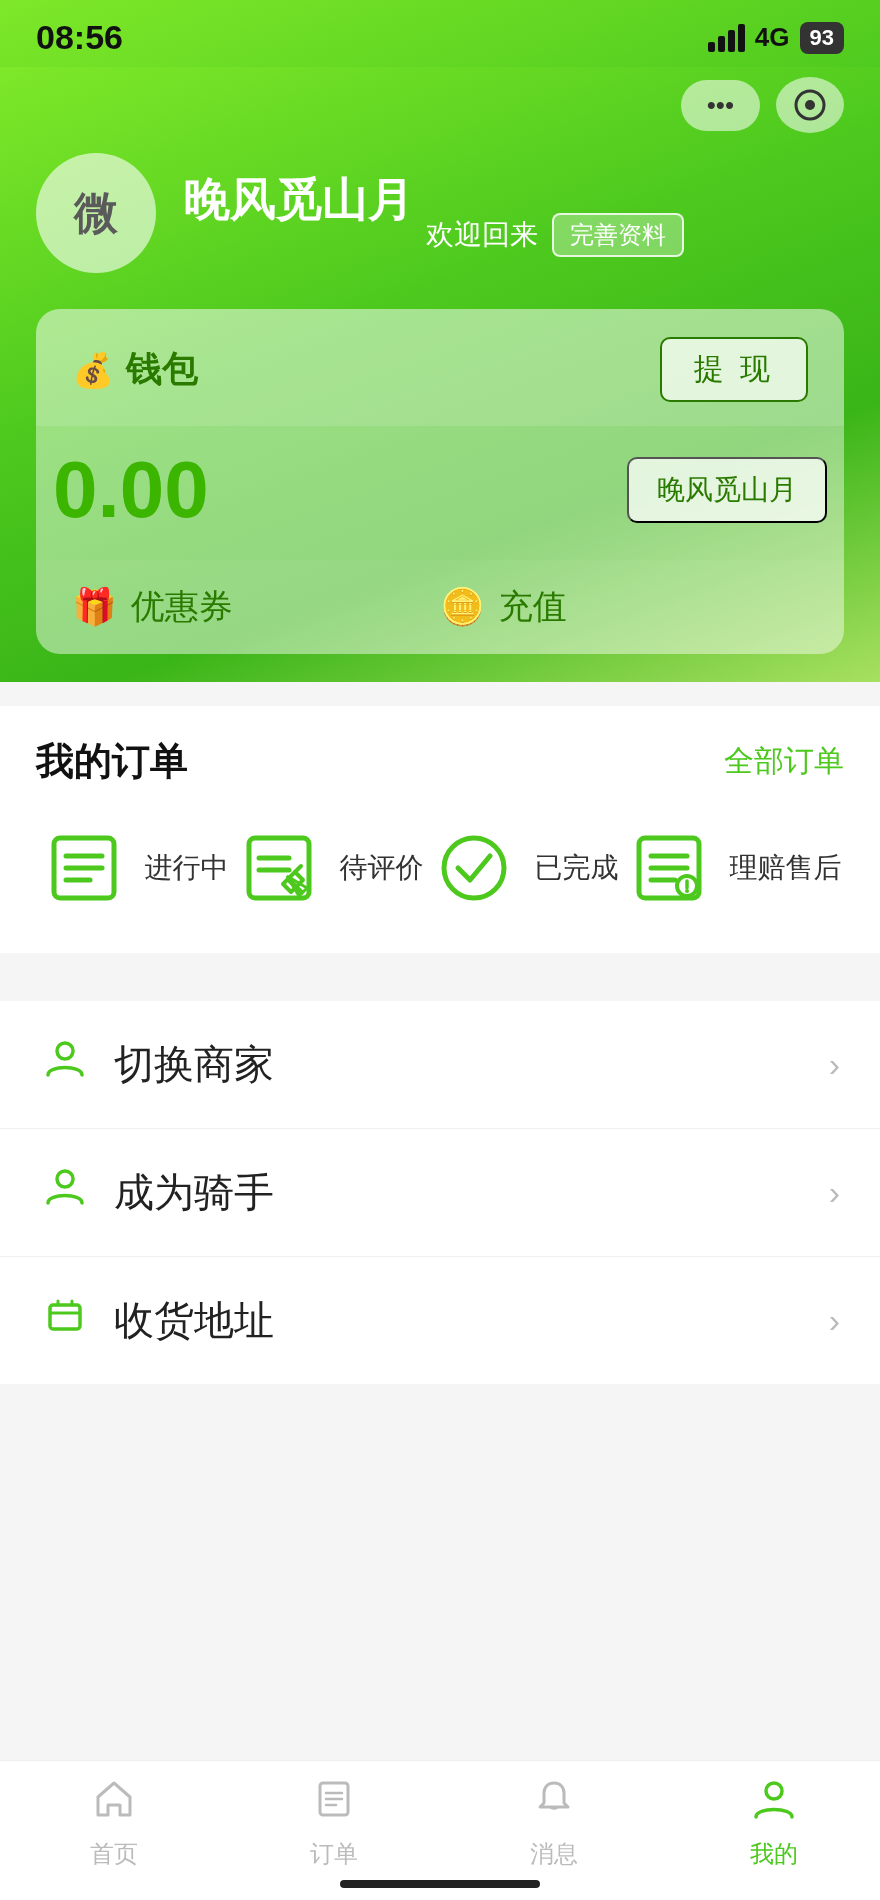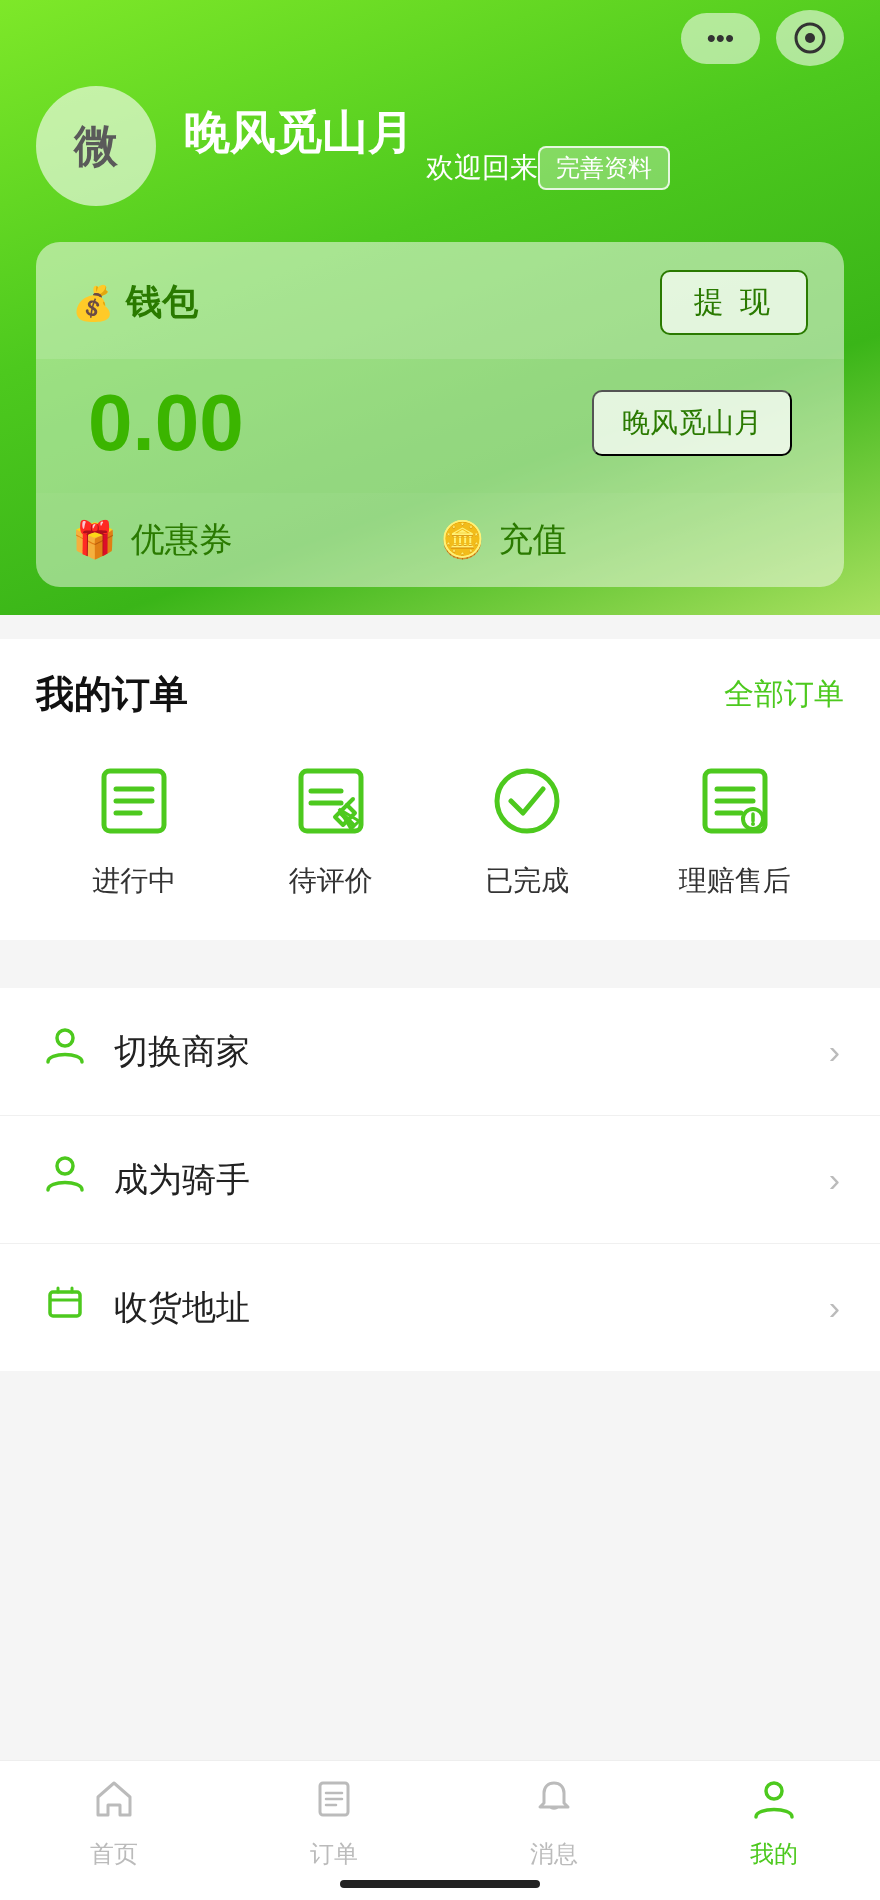--- a/index.html
+++ b/index.html
@@ -100,20 +100,21 @@
       gap: 12px;
     }
     .profile-name {
       font-size: 46px;
       font-weight: 700;
       color: #fff;
     }
     .profile-sub {
       display: flex;
       align-items: center;
+      gap: 14px;
       font-size: 28px;
       color: #fff;
       margin-top: 44px;
     }
     .profile-badge {
       background: rgba(255,255,255,0.3);
       border: 2px solid rgba(255,255,255,0.8);
       border-radius: 8px;
       padding: 4px 16px;
       font-size: 24px;
@@ -149,21 +150,21 @@
       border: 2px solid #2a7a00;
       border-radius: 10px;
       padding: 10px 32px;
       font-size: 30px;
       color: #2a7a00;
       background: rgba(255,255,255,0.7);
       cursor: pointer;
       letter-spacing: 4px;
     }
     .wallet-amount-row {
-      padding: 18px 52px 24px;
+      padding: 18px 17px 24px;
       display: flex;
       justify-content: space-between;
       align-items: center;
       background: rgba(255,255,255,0.15);
     }
     .wallet-amount {
       font-size: 80px;
       font-weight: 700;
       color: #3bb500;
     }
@@ -222,21 +223,20 @@
       font-size: 30px;
       color: #4dc91e;
     }
     .order-icons-row {
       display: flex;
       justify-content: space-around;
       align-items: center;
     }
     .order-item {
       display: flex;
-      flex-direction: column;
       align-items: center;
       gap: 16px;
       cursor: pointer;
     }
     .order-icon {
       width: 90px;
       height: 90px;
       display: flex;
       align-items: center;
       justify-content: center;
@@ -267,21 +267,21 @@
     }
     .menu-item-icon {
       font-size: 40px;
       color: #4dc91e;
       margin-right: 24px;
       width: 50px;
       text-align: center;
     }
     .menu-item-label {
       flex: 1;
-      font-size: 34px;
+      font-size: 40px;
       color: #222;
     }
     .menu-chevron {
       font-size: 34px;
       color: #bbb;
     }
 
     
     .bottom-nav {
       position: fixed;
@@ -340,20 +340,33 @@
     .signal-bar {
       background: #111;
       width: 7px;
       border-radius: 2px;
     }
   </style>
 </head>
 <body>
 
 <div style="background: linear-gradient(160deg, #7ee829 0%, #4dc91e 40%, #3ab518 70%, #a8e060 100%);">
+  <div class="status-bar">
+    <span class="status-time">08:56</span>
+    <div class="status-icons">
+      <div class="signal-bars">
+        <div class="signal-bar" style="height:10px;"></div>
+        <div class="signal-bar" style="height:16px;"></div>
+        <div class="signal-bar" style="height:22px;"></div>
+        <div class="signal-bar" style="height:28px;"></div>
+      </div>
+      <span style="font-size:26px;font-weight:600;color:#111;">4G</span>
+      <div class="battery-box">93</div>
+    </div>
+  </div>
 
   <div class="hero">
 
     <div class="hero-top-actions">
       <div class="hero-action-btn">
         <span>•••</span>
       </div>
       <div class="hero-action-btn circle">
         <svg width="36" height="36" viewBox="0 0 36 36" fill="none">
           <circle cx="18" cy="18" r="14" stroke="#333" stroke-width="3" fill="none"></circle>

